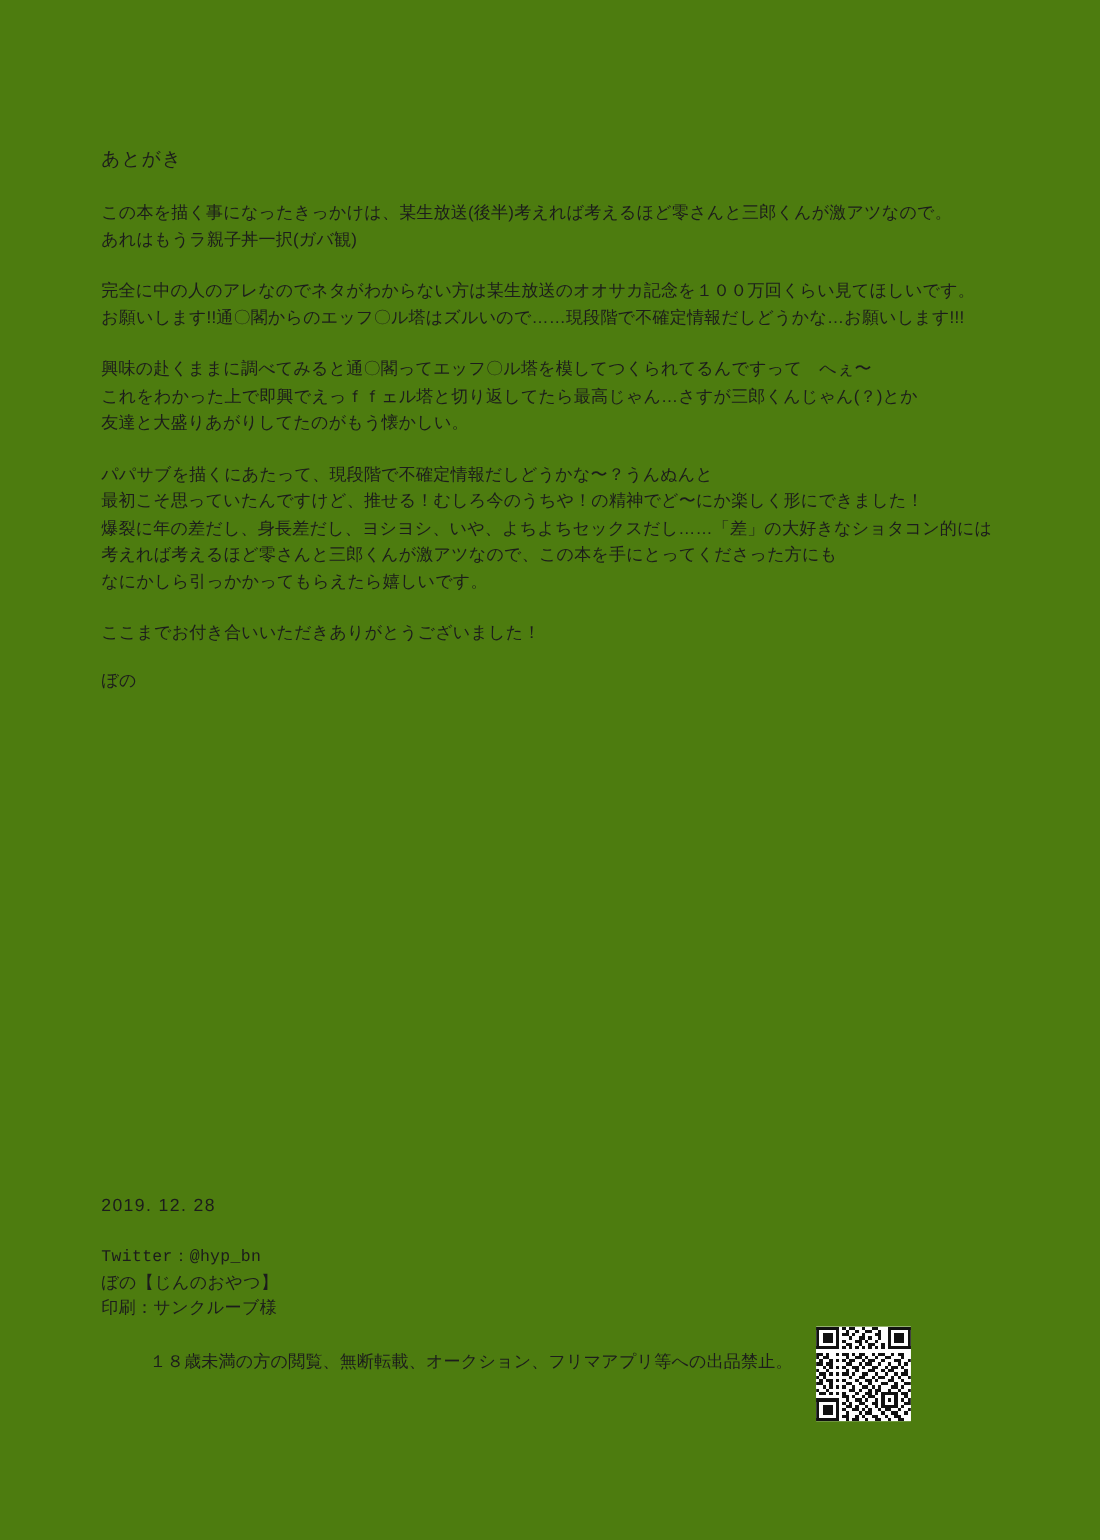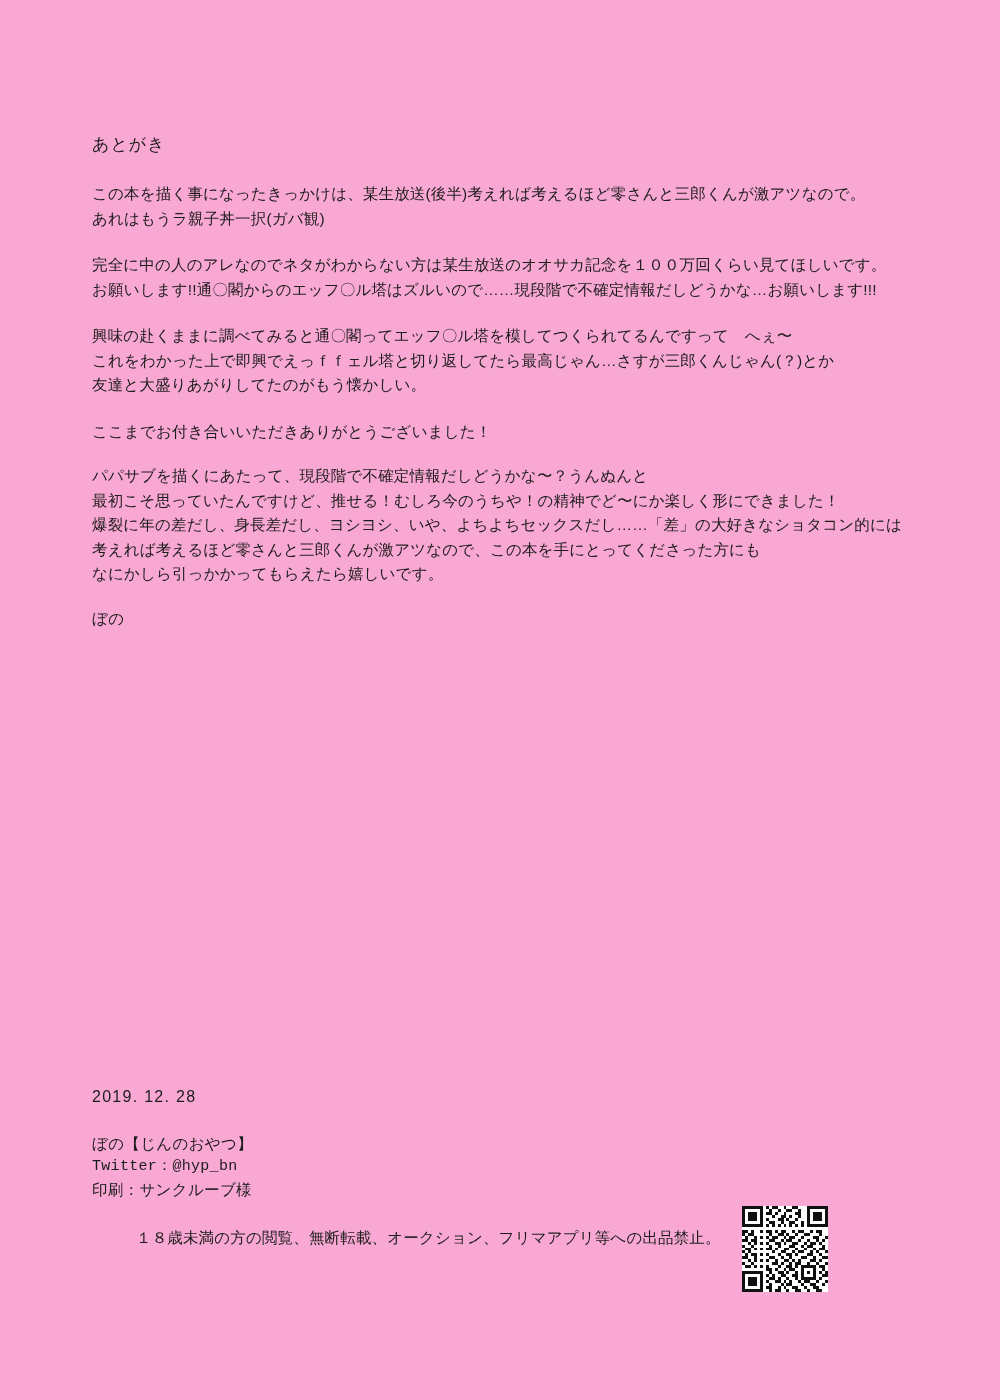--- a/index.html
+++ b/index.html
@@ -11,21 +11,21 @@
     width: 1000px;
     height: 1400px;
     position: relative;
     font-family: "Liberation Sans", "DejaVu Sans", sans-serif;
     color: #1a1a1a;
     overflow: hidden;
   }
   .page {
     position: absolute;
     inset: 0;
-    background: #f9a8d4;
+    background: #4d7c0f;
   }
 
   
   .afterword {
     position: absolute;
     left: 92px;
     top: 122px;
     width: 820px;
   }
   .afterword-title {
@@ -111,33 +111,33 @@
 
   <section class="afterword">
     <h1 class="afterword-title">あとがき</h1>
     <p class="para">この本を描く事になったきっかけは、某生放送(後半)考えれば考えるほど零さんと三郎くんが激アツなので。
 あれはもうラ親子丼一択(ガバ観)</p>
     <p class="para">完全に中の人のアレなのでネタがわからない方は某生放送のオオサカ記念を１００万回くらい見てほしいです。
 お願いします!!通〇閣からのエッフ〇ル塔はズルいので……現段階で不確定情報だしどうかな…お願いします!!!</p>
     <p class="para">興味の赴くままに調べてみると通〇閣ってエッフ〇ル塔を模してつくられてるんですって　へぇ〜
 これをわかった上で即興でえっｆｆェル塔と切り返してたら最高じゃん…さすが三郎くんじゃん(？)とか
 友達と大盛りあがりしてたのがもう懐かしい。</p>
-    <p class="para last-note">ここまでお付き合いいただきありがとうございました！</p>
     <p class="para">パパサブを描くにあたって、現段階で不確定情報だしどうかな〜？うんぬんと
 最初こそ思っていたんですけど、推せる！むしろ今のうちや！の精神でど〜にか楽しく形にできました！
 爆裂に年の差だし、身長差だし、ヨシヨシ、いや、よちよちセックスだし……「差」の大好きなショタコン的には
 考えれば考えるほど零さんと三郎くんが激アツなので、この本を手にとってくださった方にも
 なにかしら引っかかってもらえたら嬉しいです。</p>
+    <p class="para last-note">ここまでお付き合いいただきありがとうございました！</p>
     <div class="signature">ぼの</div>
   </section>
 
   <section class="colophon">
     <div class="book-date">2019. 12. 28</div>
+    <div class="credit-line mono">Twitter：@hyp_bn</div>
     <div class="credit-line">ぼの【じんのおやつ】</div>
-    <div class="credit-line mono">Twitter：@hyp_bn</div>
     <div class="credit-line">印刷：サンクルーブ様</div>
     <div class="notice">１８歳未満の方の閲覧、無断転載、オークション、フリマアプリ等への出品禁止。</div>
   </section>
 
   <div class="qr">
     <svg width="86" height="86" viewBox="0 0 29 29" shape-rendering="crispEdges" aria-hidden="true">
       <rect width="29" height="29" fill="#ffffff"></rect>
       <g fill="#111111">
 
         <rect x="0" y="0" width="7" height="1"></rect>

